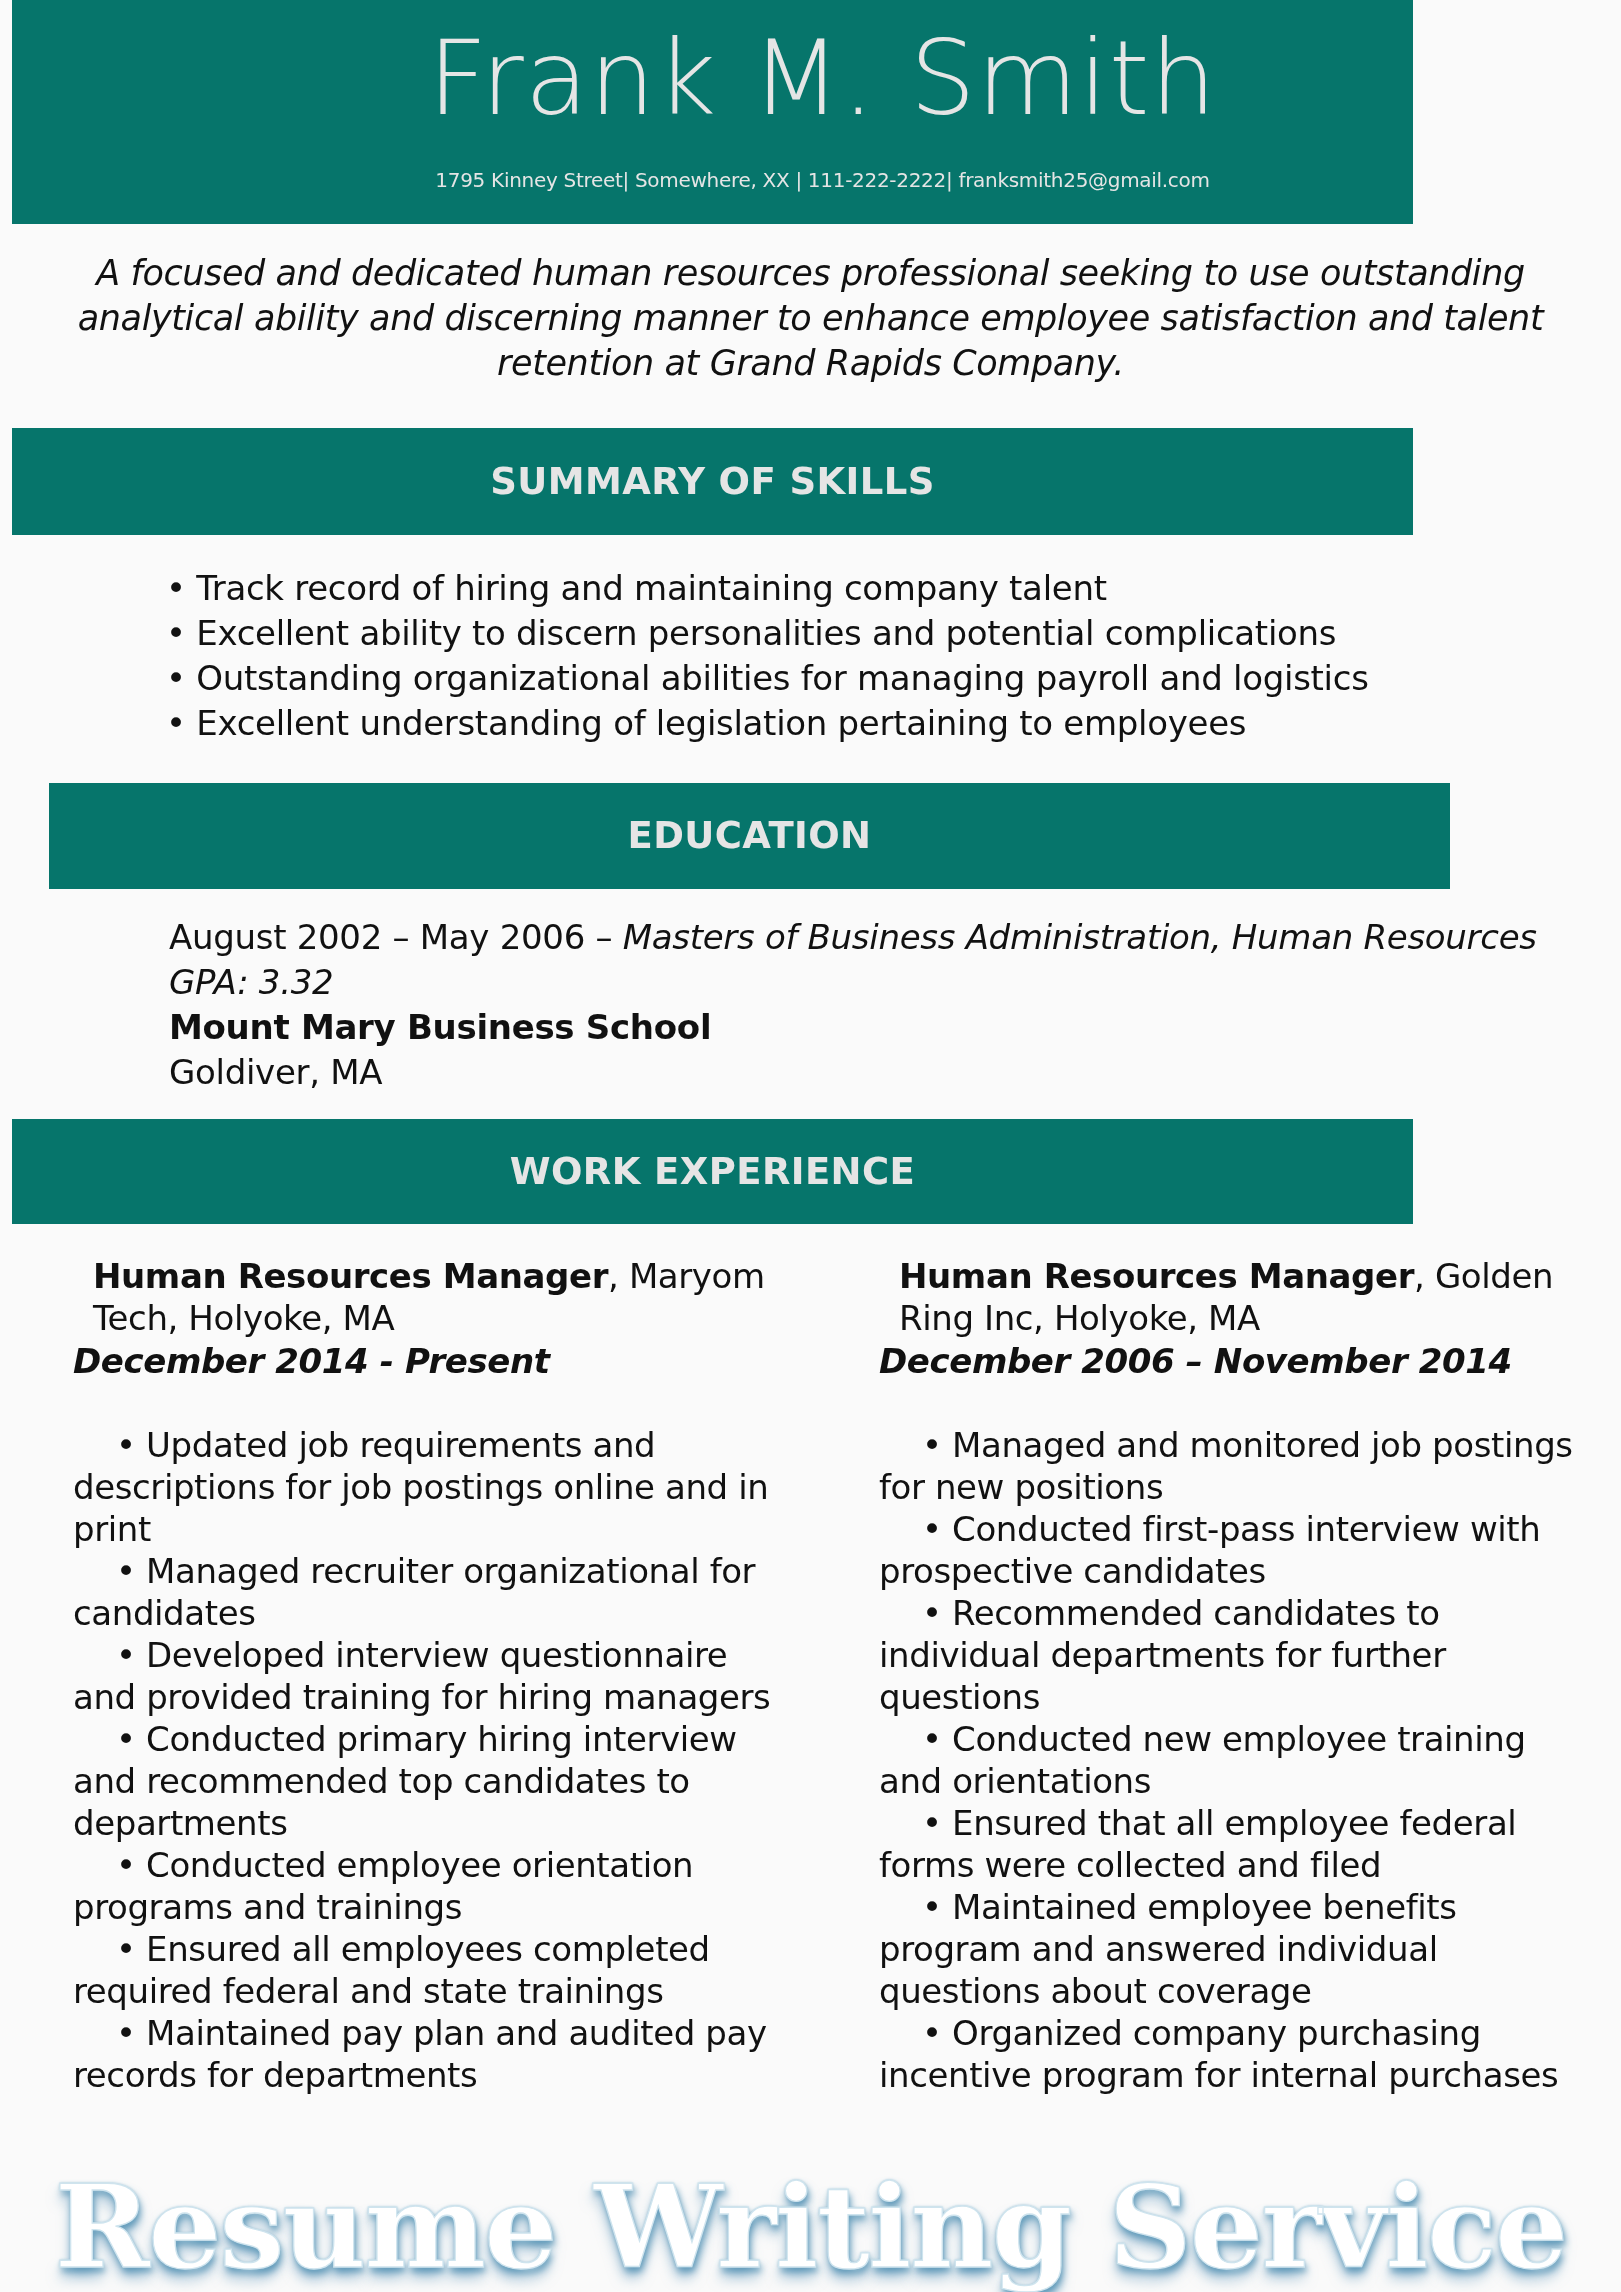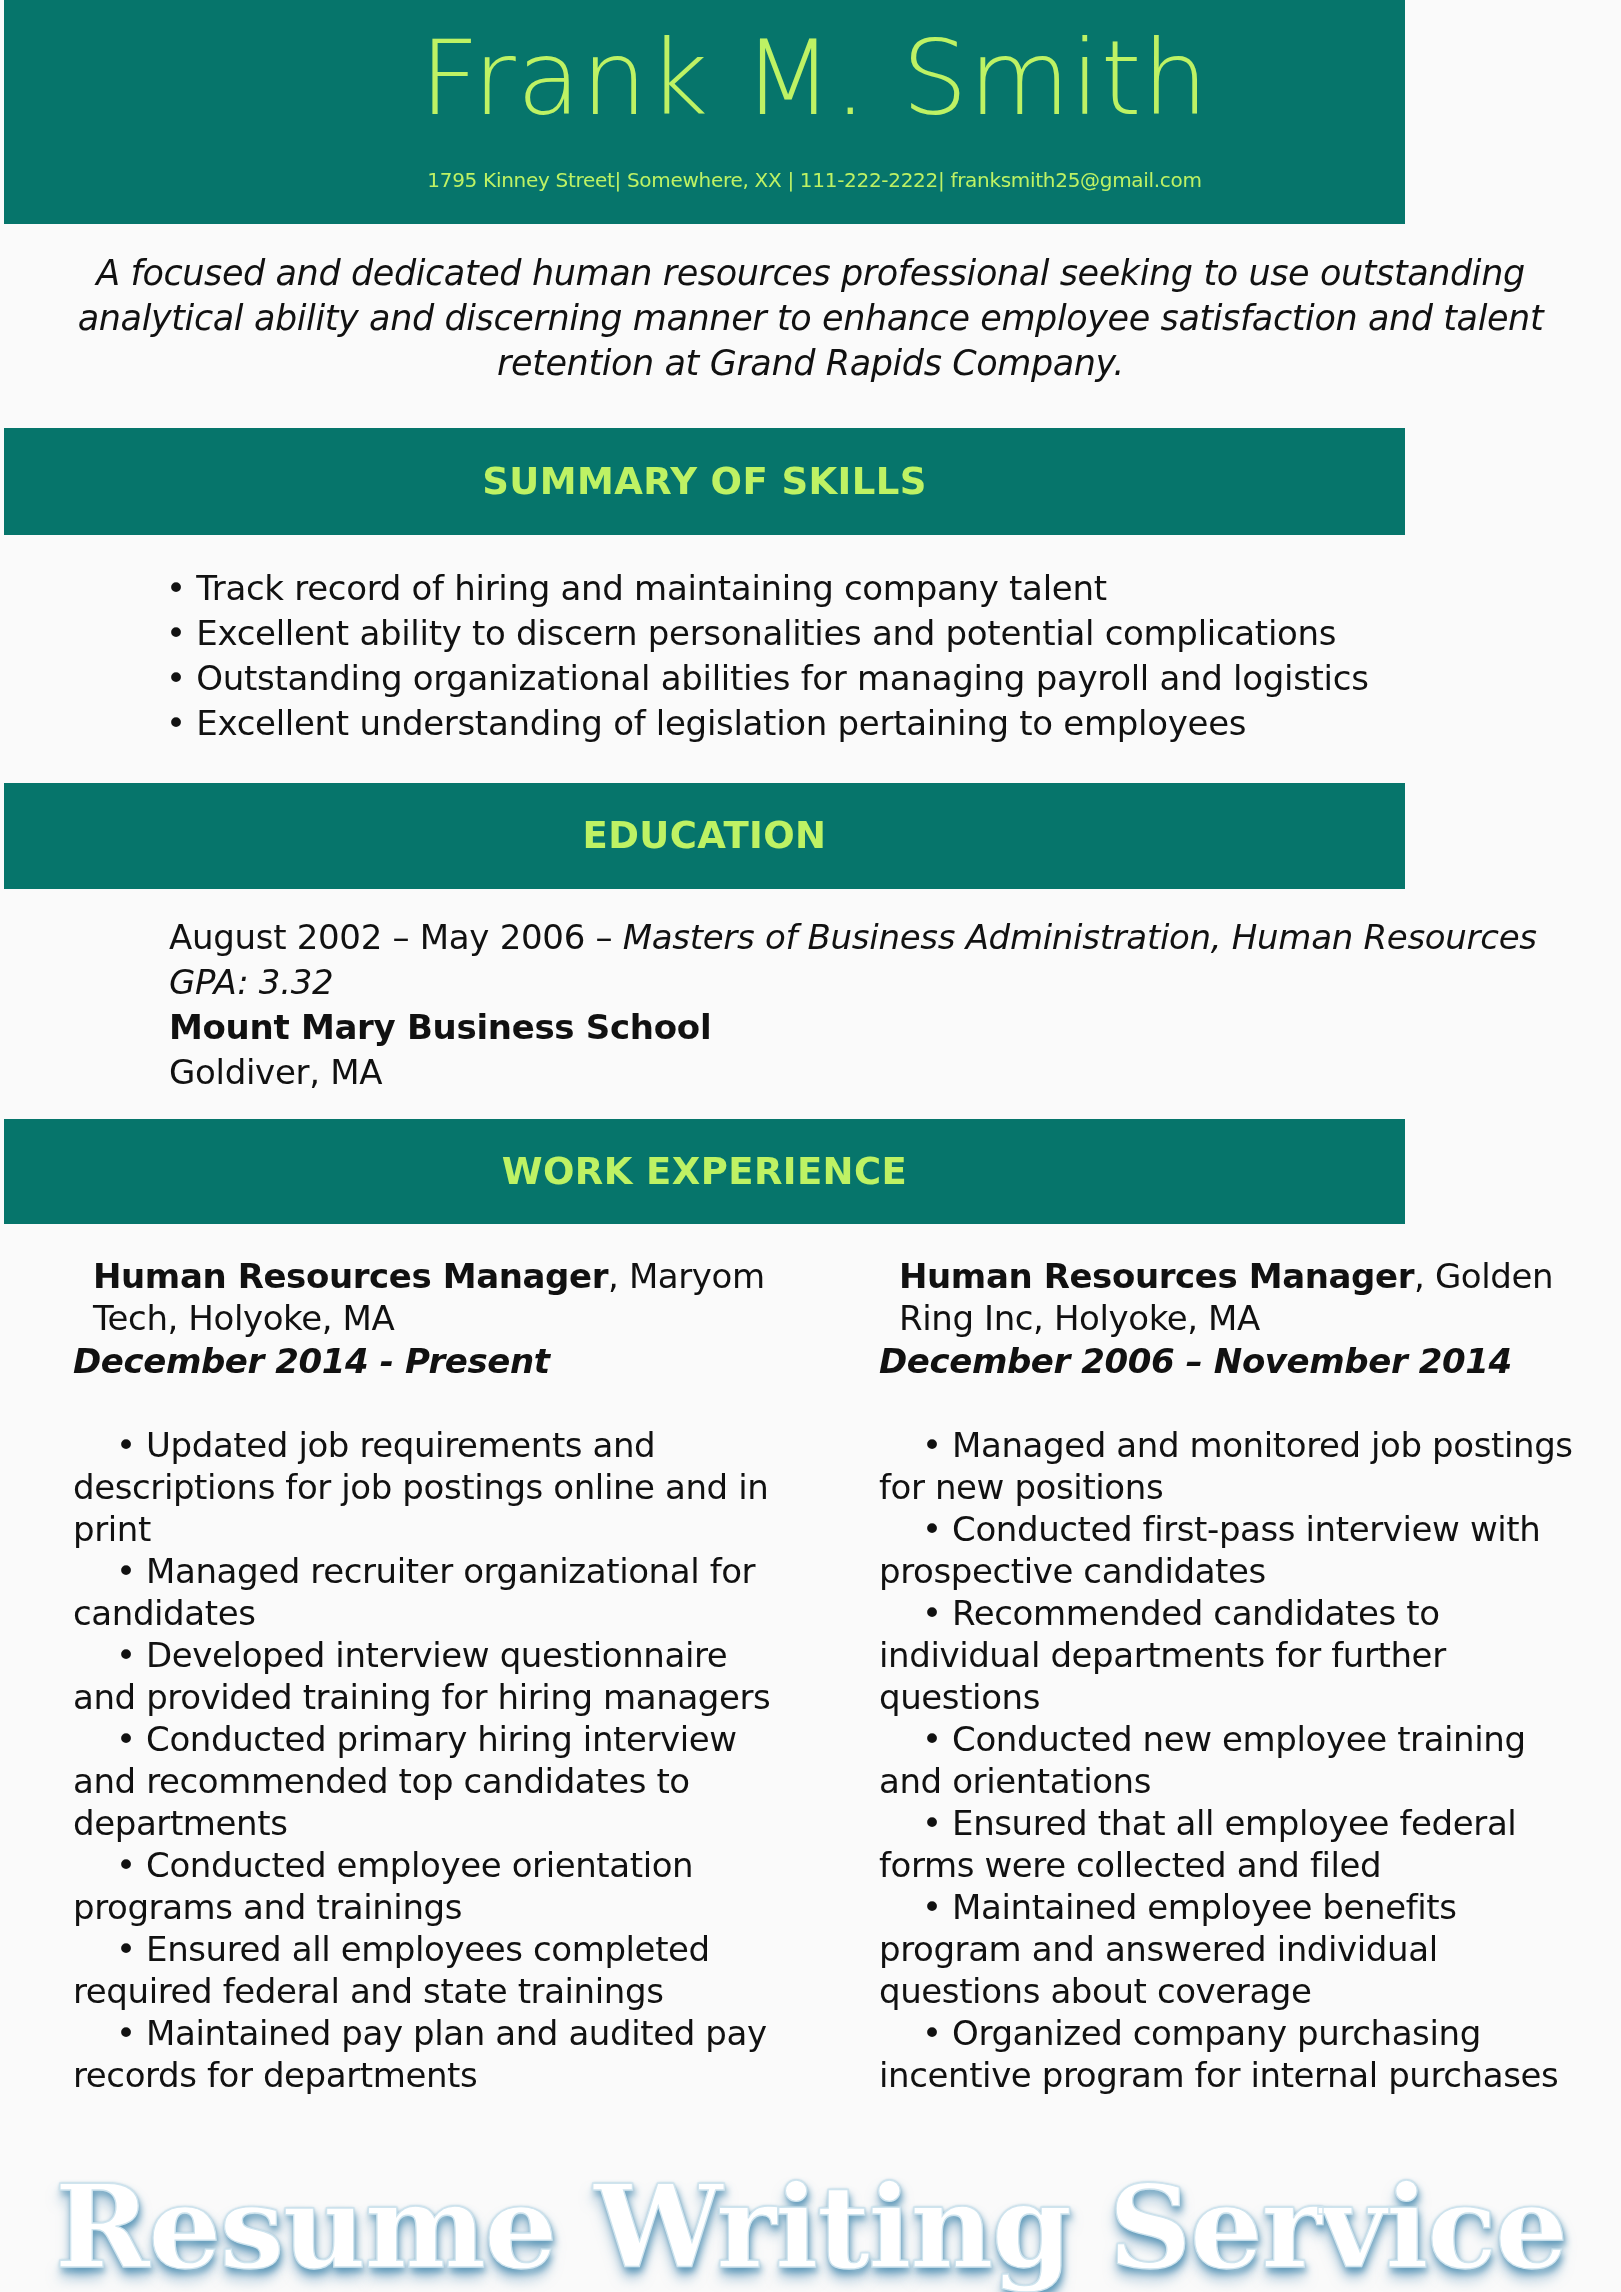--- a/index.html
+++ b/index.html
@@ -4,23 +4,23 @@
 <style>
   html, body { margin: 0; padding: 0; }
   body {
     width: 1621px; height: 2293px; overflow: hidden;
     background: #fafafa;
     font-family: "DejaVu Sans", "Liberation Sans", sans-serif;
     color: #111;
     position: relative;
   }
   .band {
-    position: absolute; left: 4px; width: 1401px;
+    position: absolute; left: 12px; width: 1401px;
     background: #06756b;
-    color: #bef264;
+    color: #e5e5e5;
     text-align: center;
   }
   #header { top: 0; height: 224px; }
   #name {
     position: absolute; left: 0; width: 1621px; top: 16px;
     font-size: 104px; font-weight: 300; line-height: 125px;
     letter-spacing: 0.9px; text-align: center;
     font-family: "DejaVu Sans", sans-serif;
   }
   #contact {
@@ -34,21 +34,21 @@
     font-size: 35px; line-height: 45px; font-style: italic;
     text-align: center;
     letter-spacing: -0.4px;
   }
   .section-title {
     display: block; font-weight: bold; font-size: 37px;
     letter-spacing: 0.4px;
   }
   #band-skills { top: 428px; height: 107px; }
   #band-skills .section-title { line-height: 107px; }
-  #band-edu { top: 783px; height: 106px; }
+  #band-edu { top: 783px; height: 106px; margin-left: 37px; }
   #band-edu .section-title { line-height: 106px; }
   #band-work { top: 1119px; height: 105px; }
   #band-work .section-title { line-height: 105px; }
 
   #skills-list {
     position: absolute; left: 166px; top: 566px;
     margin: 0; padding: 0; list-style: none;
     font-size: 34px; line-height: 45px;
     letter-spacing: -0.3px;
   }

